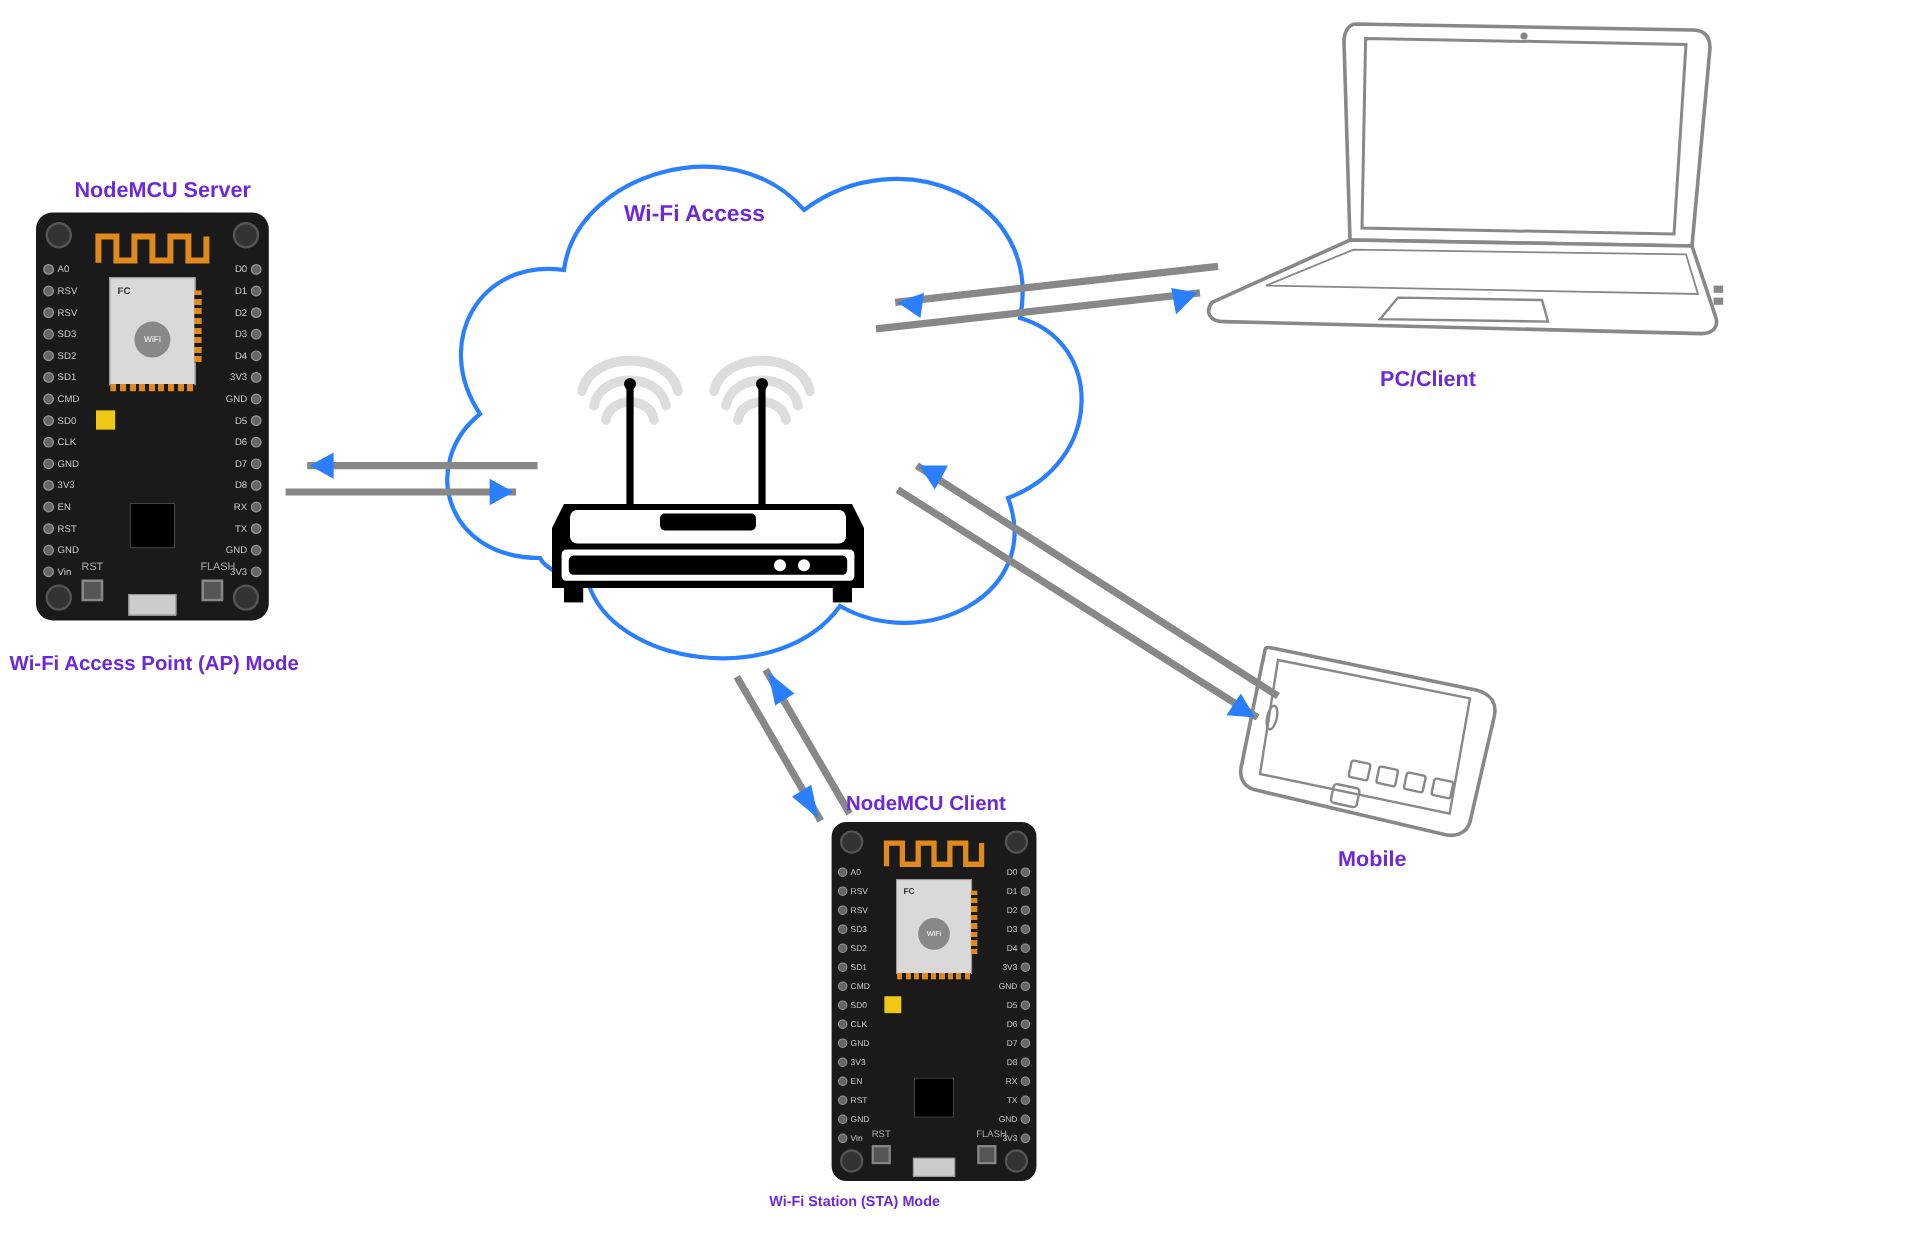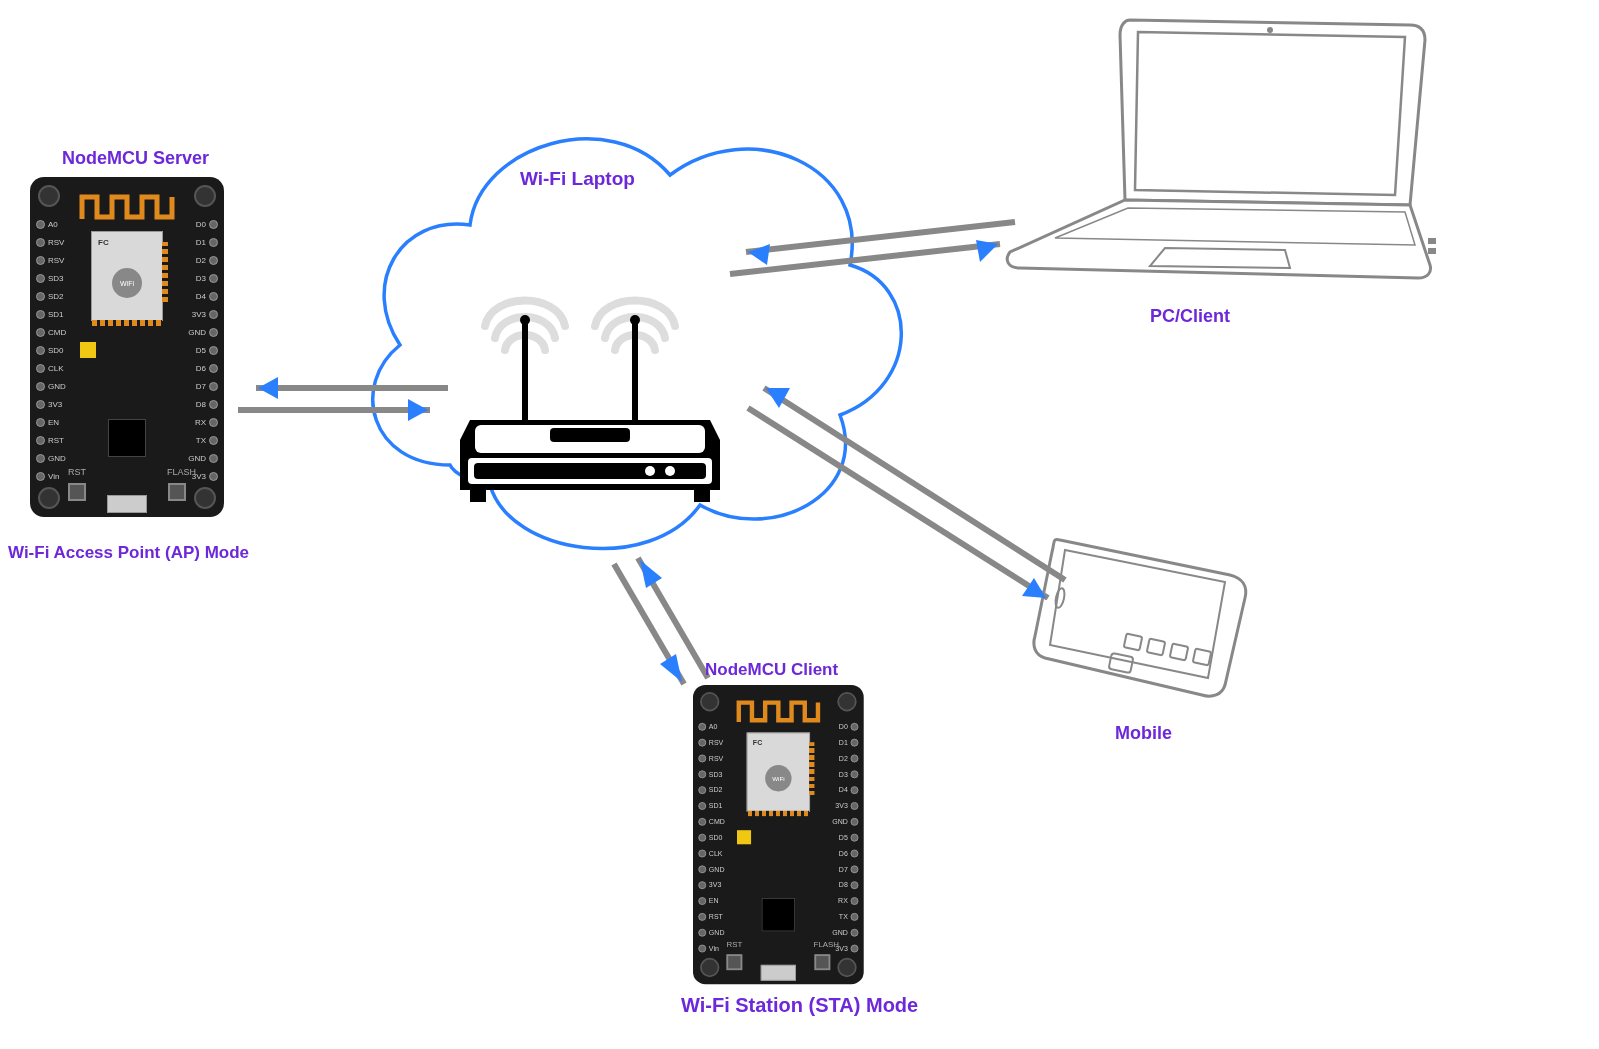--- a/index.html
+++ b/index.html
@@ -109,25 +109,25 @@
 </svg>
 <svg class="arrow-pair" style="top:540px;left:590px;width:150px;height:150px" viewBox="0 0 150 150">
   <line class="arrow-line" x1="48" y1="18" x2="118" y2="138"></line>
     <polygon class="arrow-head" points="50,20 72,38 56,48"></polygon>
   <line class="arrow-line" x1="24" y1="24" x2="94" y2="144"></line>
     <polygon class="arrow-head" points="92,142 70,124 86,114"></polygon>
 </svg>
 
 <div class="label" style="top:148px;left:62px;font-size:18px">NodeMCU Server</div>
 <div class="label" style="top:543px;left:8px;font-size:17px">Wi-Fi Access Point (AP) Mode</div>
-<div class="label" style="top:168px;left:520px;font-size:19px">Wi-Fi Laptop</div>
+<div class="label" style="top:168px;left:520px;font-size:19px">Wi-Fi Access</div>
 <div class="label" style="top:306px;left:1150px;font-size:18px">PC/Client</div>
-<div class="label" style="top:723px;left:1115px;font-size:18px">Mobile</div>
+<div class="label" style="top:706px;left:1115px;font-size:18px">Mobile</div>
 <div class="label" style="top:660px;left:705px;font-size:17px">NodeMCU Client</div>
-<div class="label" style="top:994px;left:681px;font-size:20px">Wi-Fi Station (STA) Mode</div>
+<div class="label" style="top:994px;left:641px;font-size:12px">Wi-Fi Station (STA) Mode</div>
 
 <div id="server-board" class="node-board">
   <div class="hole tl"></div>
     <div class="hole tr"></div>
     <div class="hole bl"></div>
     <div class="hole br"></div>
   <div class="antenna"><svg viewBox="0 0 100 36">
         <path d="M 5 30 L 5 8 L 20 8 L 20 28 L 35 28 L 35 8 L 50 8 L 50 28 L 65 28 L 65 8 L 80 8 L 80 28 L 95 28 L 95 8" fill="none" stroke="#e08a1e" stroke-width="5"></path>
       </svg></div>
   <div class="chip">

